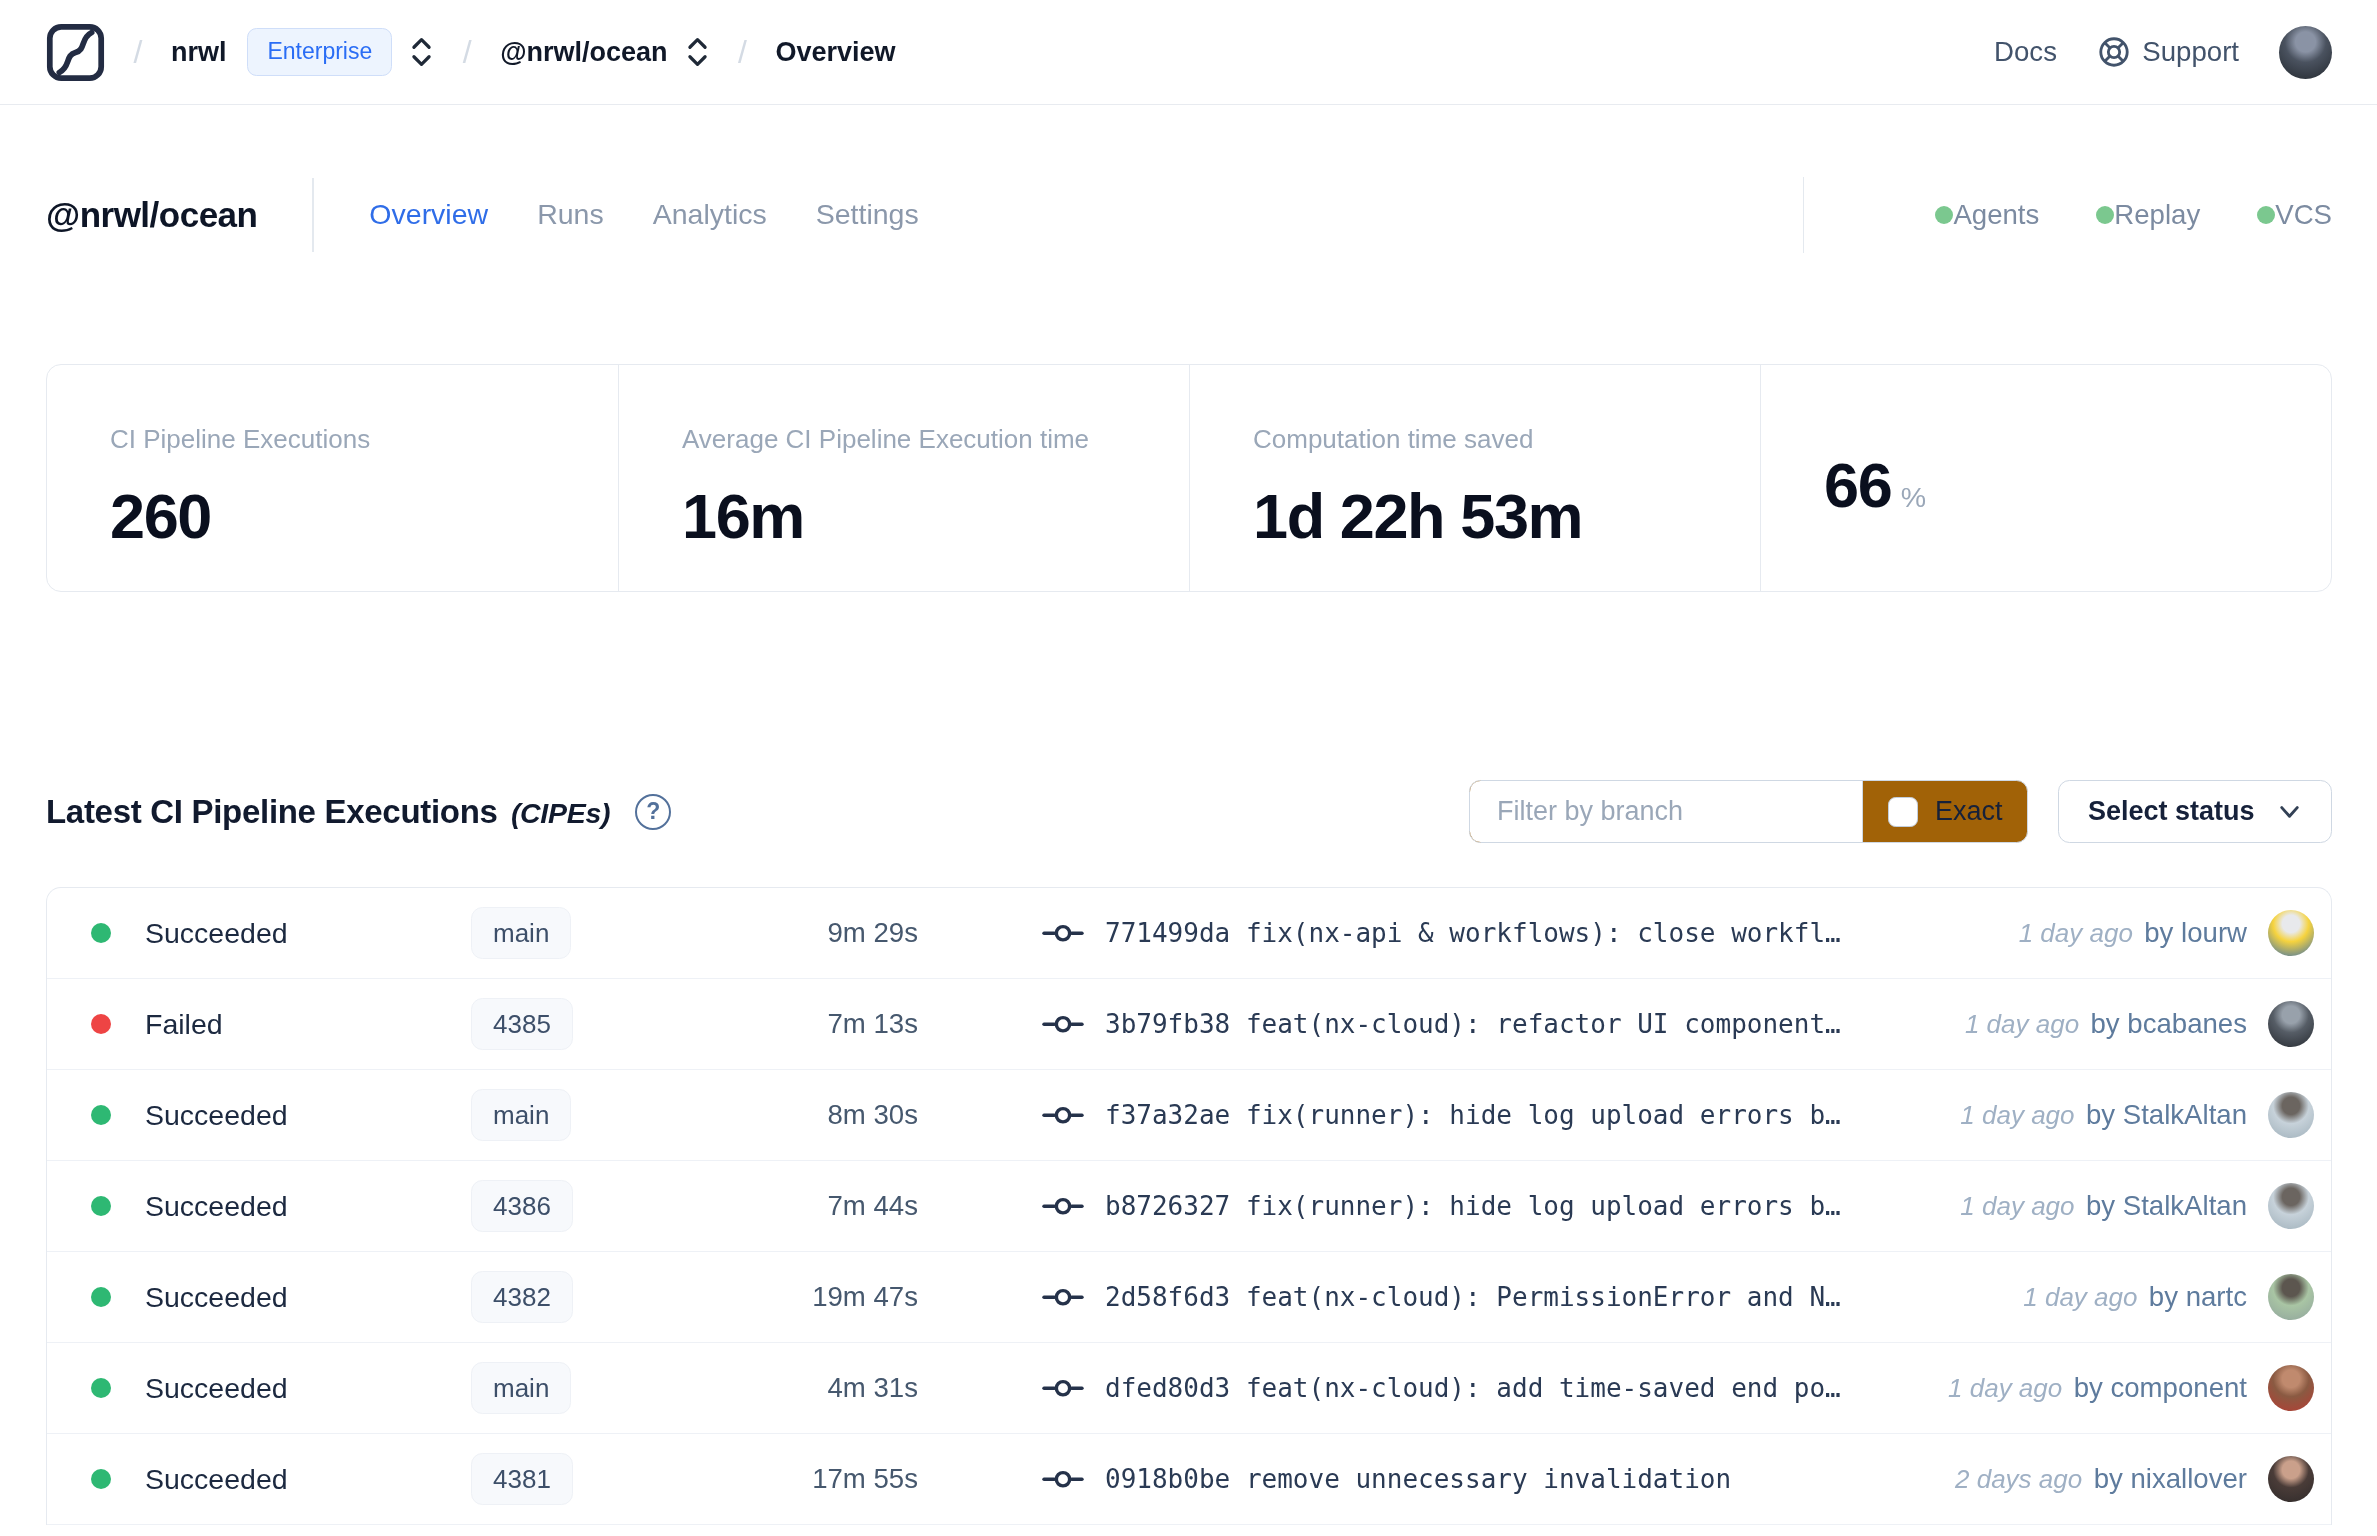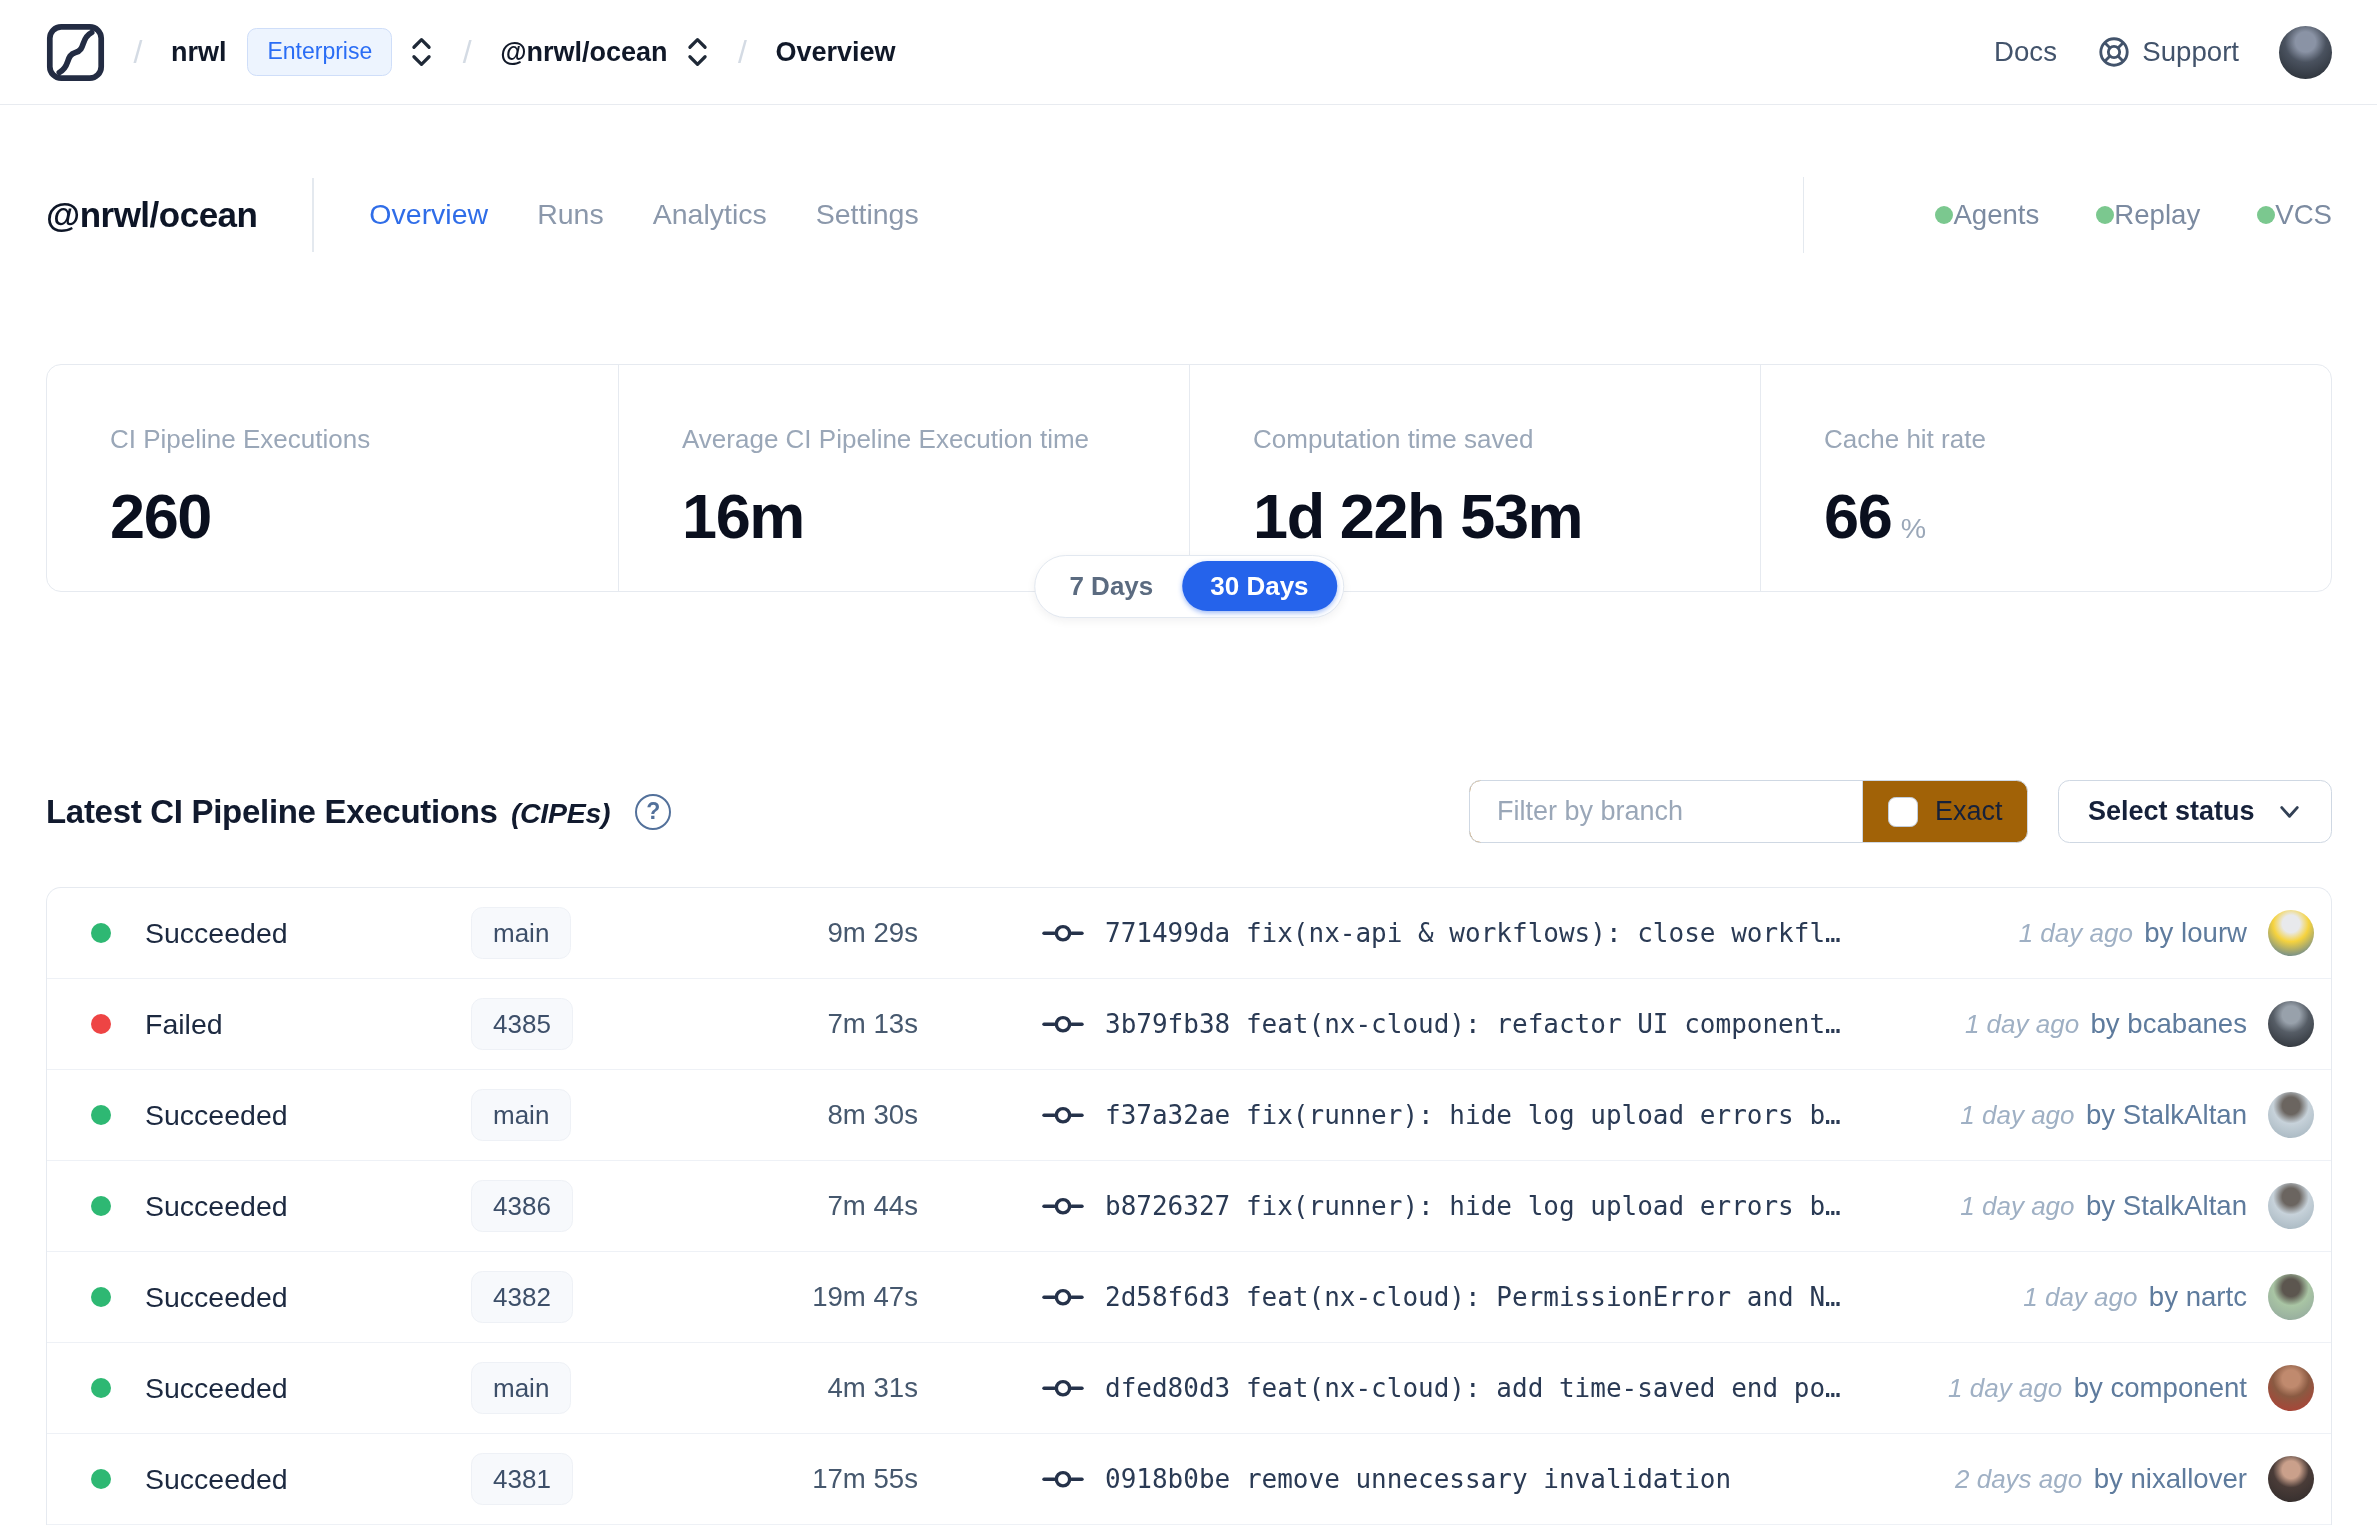--- a/index.html
+++ b/index.html
@@ -288,27 +288,22 @@
     </div>
     <div class="stat-card">
       <div class="stat-label">Average CI Pipeline Execution time</div>
       <div class="stat-value">16m</div>
     </div>
     <div class="stat-card">
       <div class="stat-label">Computation time saved</div>
       <div class="stat-value">1d 22h 53m</div>
     </div>
     <div class="stat-card">
-      <div class="stat-label">Cache hit rate</div>
       <div class="stat-value"><span>66</span><span class="stat-unit">%</span></div>
     </div>
-  </div>
-  <div class="range-toggle">
-    <span class="range-opt">7 Days</span>
-    <span class="range-opt selected">30 Days</span>
   </div>
 </div>
 
 <section class="section-header">
   <span class="section-title">
     <span>Latest CI Pipeline Executions</span><span class="suffix">(CIPEs)</span>
   </span>
   <span class="help-icon">?</span>
   <div class="filters">
     <div class="filter-group">

